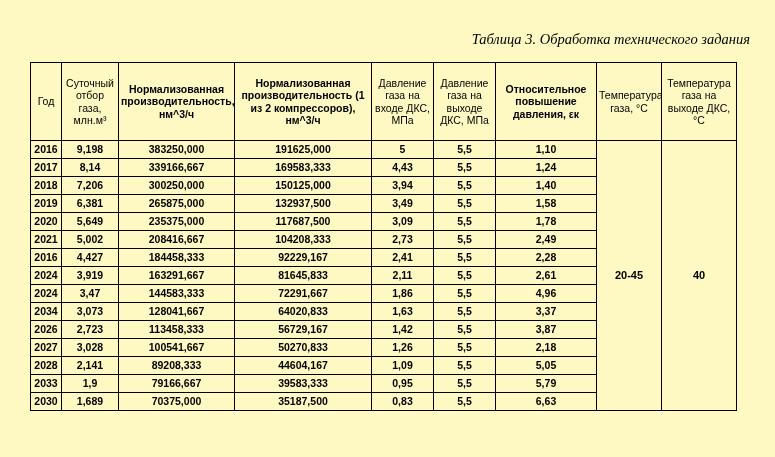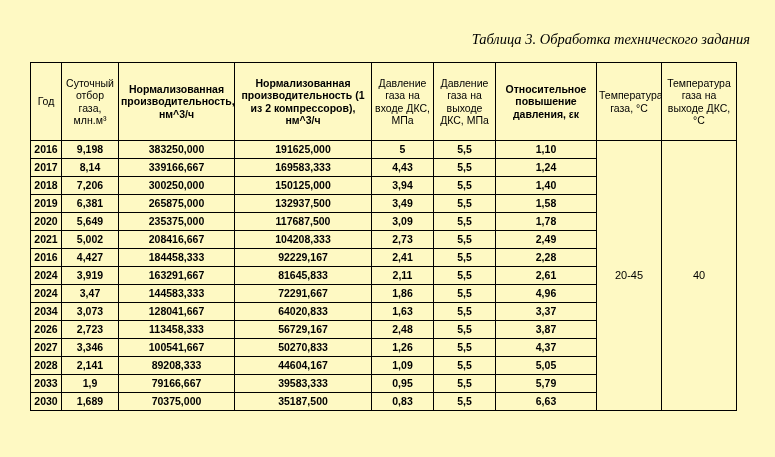--- a/index.html
+++ b/index.html
@@ -46,21 +46,21 @@
   table.data-table th.bold { font-weight: 700; }
   table.data-table tbody tr { height: 18px; }
   table.data-table td {
     font-size: 10.5px;
     font-weight: 700;
     line-height: 1;
     padding: 0 2px;
     white-space: nowrap;
   }
   table.data-table td.merged {
-    font-weight: 400;
+    font-weight: 700;
     font-size: 11px;
   }
 </style>
 </head>
 <body>
 
 <div class="page">
 
   <div class="caption">Таблица 3. Обработка технического задания</div>
 
@@ -180,32 +180,32 @@
           <td>64020,833</td>
           <td>1,63</td>
           <td>5,5</td>
           <td>3,37</td>
         </tr>
         <tr>
           <td>2026</td>
           <td>2,723</td>
           <td>113458,333</td>
           <td>56729,167</td>
-          <td>2,48</td>
+          <td>1,42</td>
           <td>5,5</td>
           <td>3,87</td>
         </tr>
         <tr>
           <td>2027</td>
-          <td>3,346</td>
+          <td>3,028</td>
           <td>100541,667</td>
           <td>50270,833</td>
           <td>1,26</td>
           <td>5,5</td>
-          <td>4,37</td>
+          <td>2,18</td>
         </tr>
         <tr>
           <td>2028</td>
           <td>2,141</td>
           <td>89208,333</td>
           <td>44604,167</td>
           <td>1,09</td>
           <td>5,5</td>
           <td>5,05</td>
         </tr>

